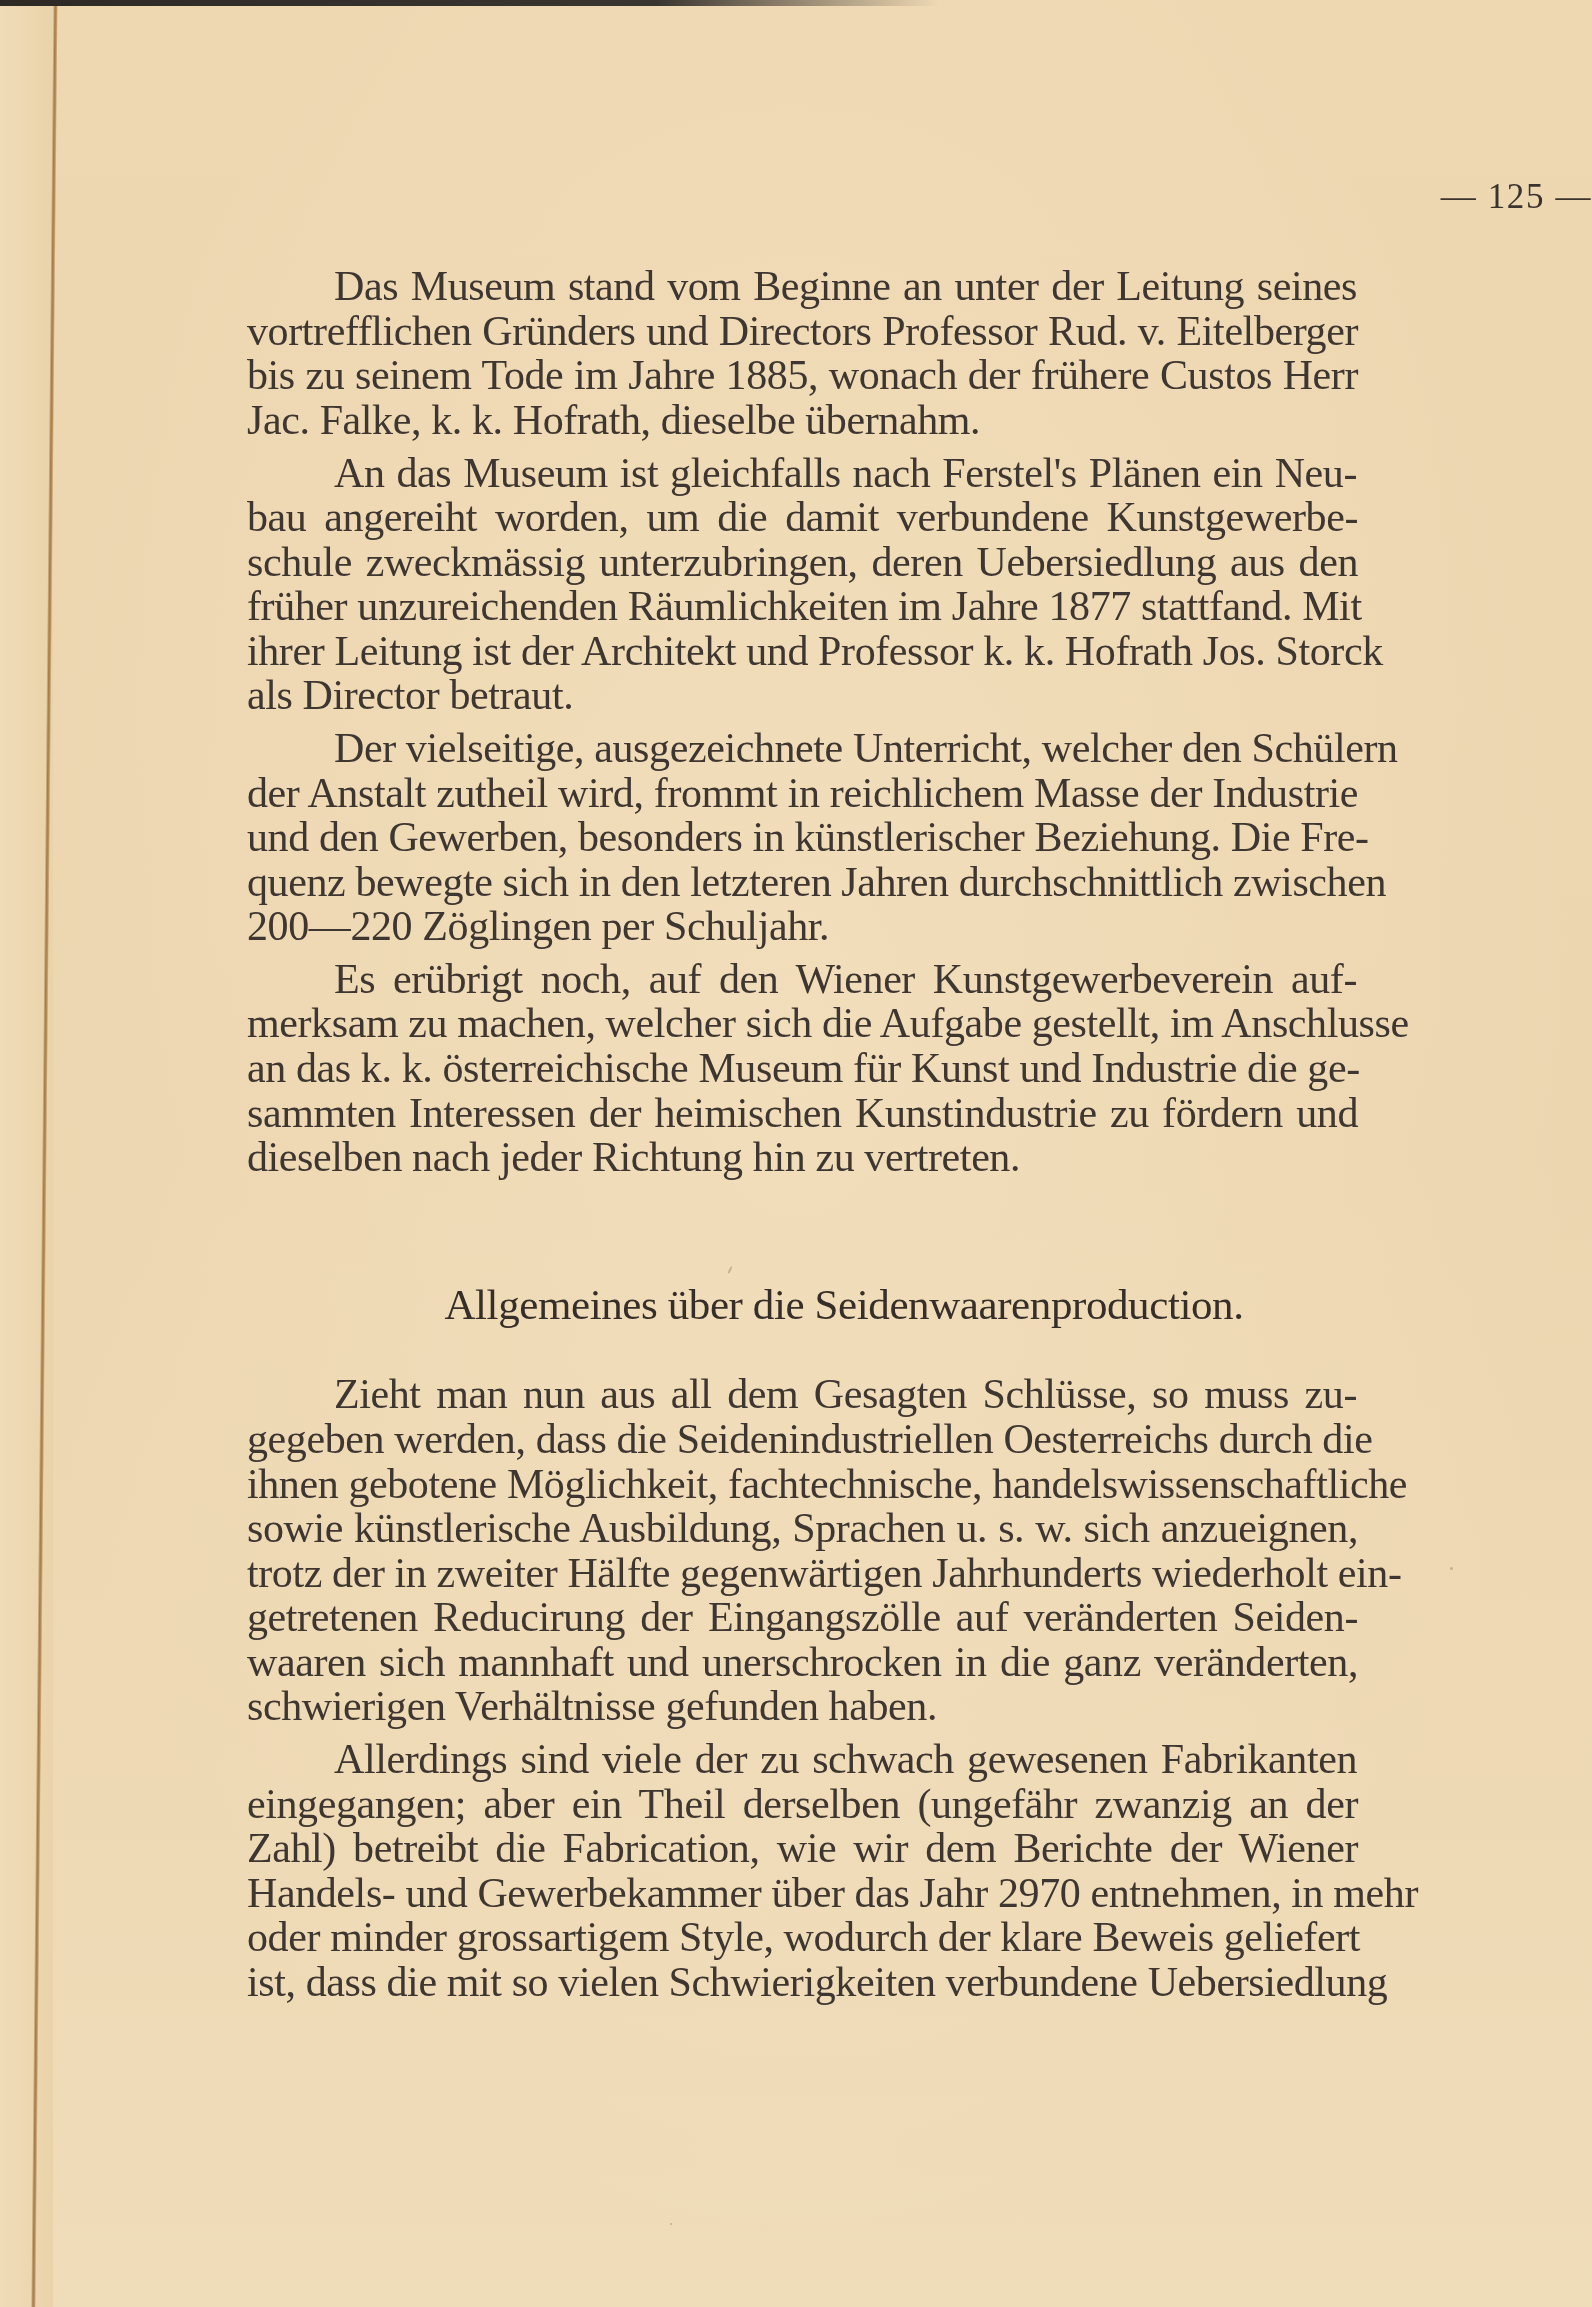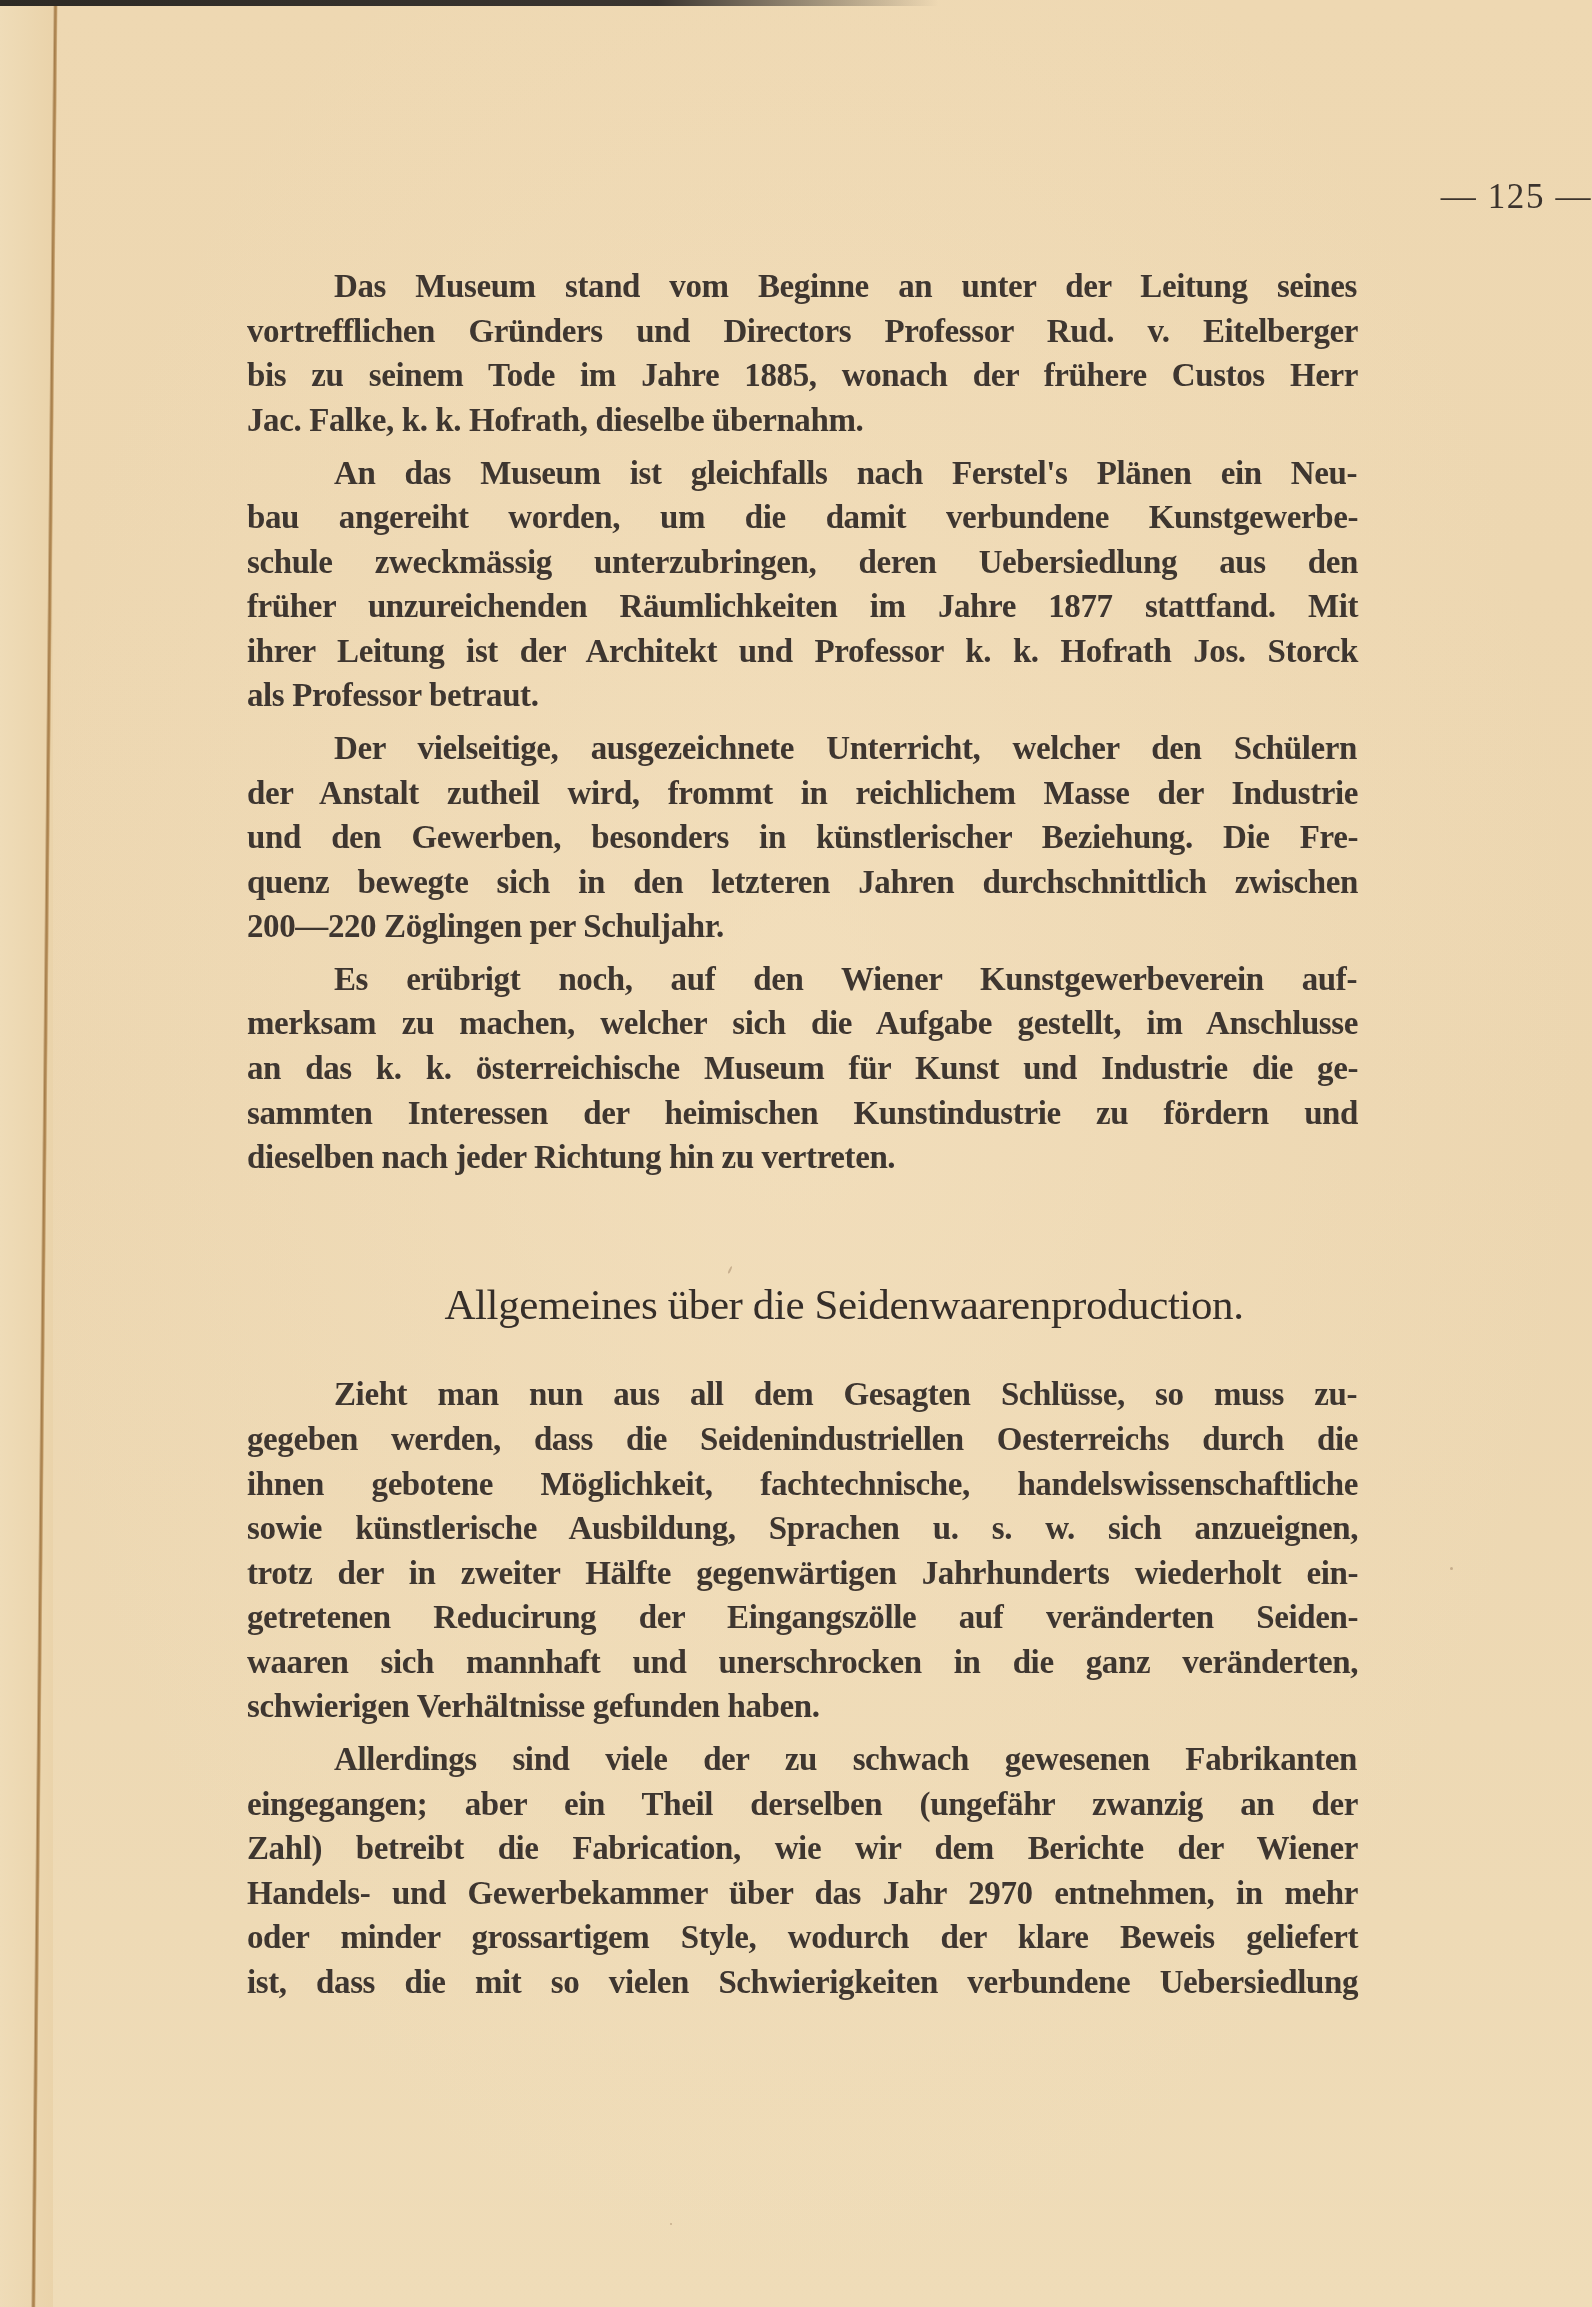--- a/index.html
+++ b/index.html
@@ -24,25 +24,24 @@
   .fold-shade {
     position: absolute; left: 0; top: 0; width: 53px; height: 2307px;
     background: linear-gradient(90deg, #efdcb8, #ead3aa);
   }
   .page-number {
     position: absolute; left: 0; width: 1592px; top: 177px; text-align: right;
     font-size: 35px; letter-spacing: 1.6px; color: #3b332d;
   }
   .line {
     position: absolute; left: 247px; width: 1111px;
-    font-size: 33px; line-height: 45px; height: 45px; white-space: nowrap;
+    font-size: 42px; line-height: 45px; height: 45px; white-space: nowrap;
     text-align: justify; text-align-last: justify;
     transform-origin: left center;
     letter-spacing: -0.4px;
-    font-weight: bold;
   }
   .line.indent { left: 334px; width: 1023px; }
   .line.last { text-align-last: left; }
   .heading {
     position: absolute; left: 0; width: 1592px; top: 1280px; text-align: center;
     font-size: 43px; letter-spacing: -0.4px; color: #352e29; padding-left: 48px;
   }
   .speck { position: absolute; width: 3.2px; height: 3.2px; border-radius: 50%; background: rgba(150,120,90,0.45); }
 </style>
 </head>
@@ -59,21 +58,21 @@
   <div class="line indent" style="top:264px">Das Museum stand vom Beginne an unter der Leitung seines</div>
   <div class="line" style="top:309px">vortrefflichen Gründers und Directors Professor Rud. v. Eitelberger</div>
   <div class="line" style="top:353px">bis zu seinem Tode im Jahre 1885, wonach der frühere Custos Herr</div>
   <div class="line last" style="top:398px">Jac. Falke, k. k. Hofrath, dieselbe übernahm.</div>
 
   <div class="line indent" style="top:451px">An das Museum ist gleichfalls nach Ferstel's Plänen ein Neu-</div>
   <div class="line" style="top:495px">bau angereiht worden, um die damit verbundene Kunstgewerbe-</div>
   <div class="line" style="top:540px">schule zweckmässig unterzubringen, deren Uebersiedlung aus den</div>
   <div class="line" style="top:584px">früher unzureichenden Räumlichkeiten im Jahre 1877 stattfand. Mit</div>
   <div class="line" style="top:629px">ihrer Leitung ist der Architekt und Professor k. k. Hofrath Jos. Storck</div>
-  <div class="line last" style="top:673px">als Professor betraut.</div>
+  <div class="line last" style="top:673px">als Director betraut.</div>
 
   <div class="line indent" style="top:726px">Der vielseitige, ausgezeichnete Unterricht, welcher den Schülern</div>
   <div class="line" style="top:771px">der Anstalt zutheil wird, frommt in reichlichem Masse der Industrie</div>
   <div class="line" style="top:815px">und den Gewerben, besonders in künstlerischer Beziehung. Die Fre-</div>
   <div class="line" style="top:860px">quenz bewegte sich in den letzteren Jahren durchschnittlich zwischen</div>
   <div class="line last" style="top:904px">200—220 Zöglingen per Schuljahr.</div>
 
   <div class="line indent" style="top:957px">Es erübrigt noch, auf den Wiener Kunstgewerbeverein auf-</div>
   <div class="line" style="top:1001px">merksam zu machen, welcher sich die Aufgabe gestellt, im Anschlusse</div>
   <div class="line" style="top:1046px">an das k. k. österreichische Museum für Kunst und Industrie die ge-</div>

